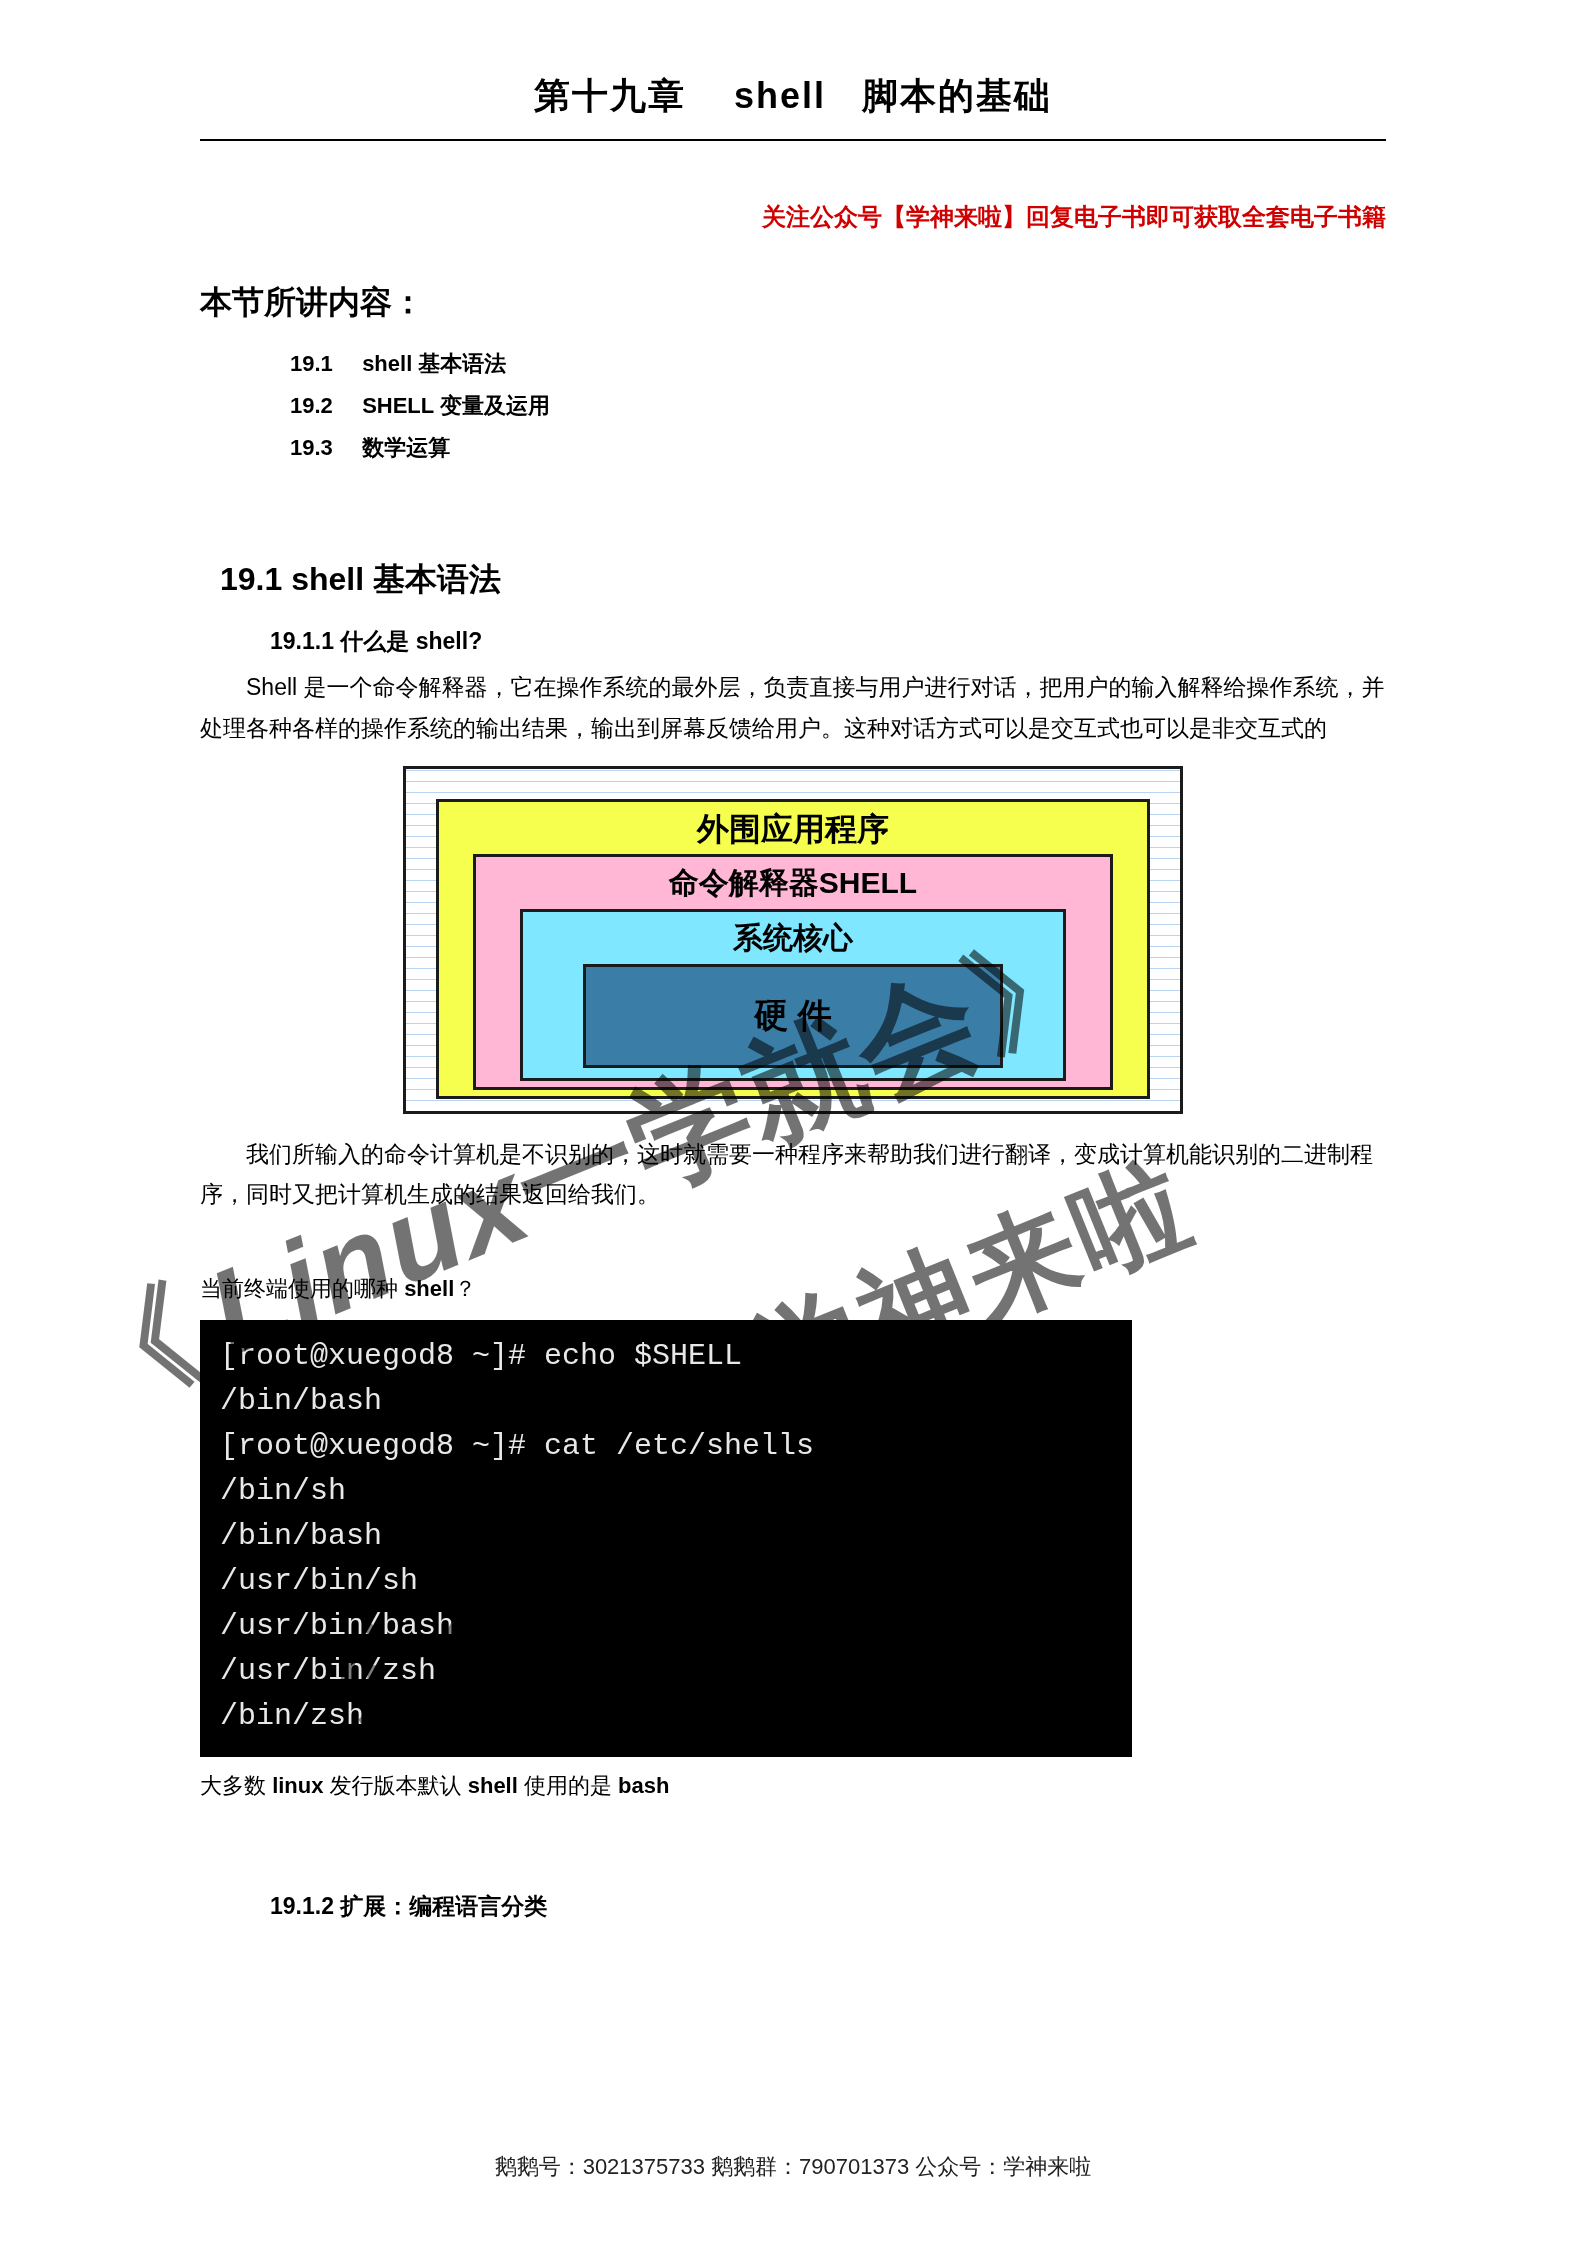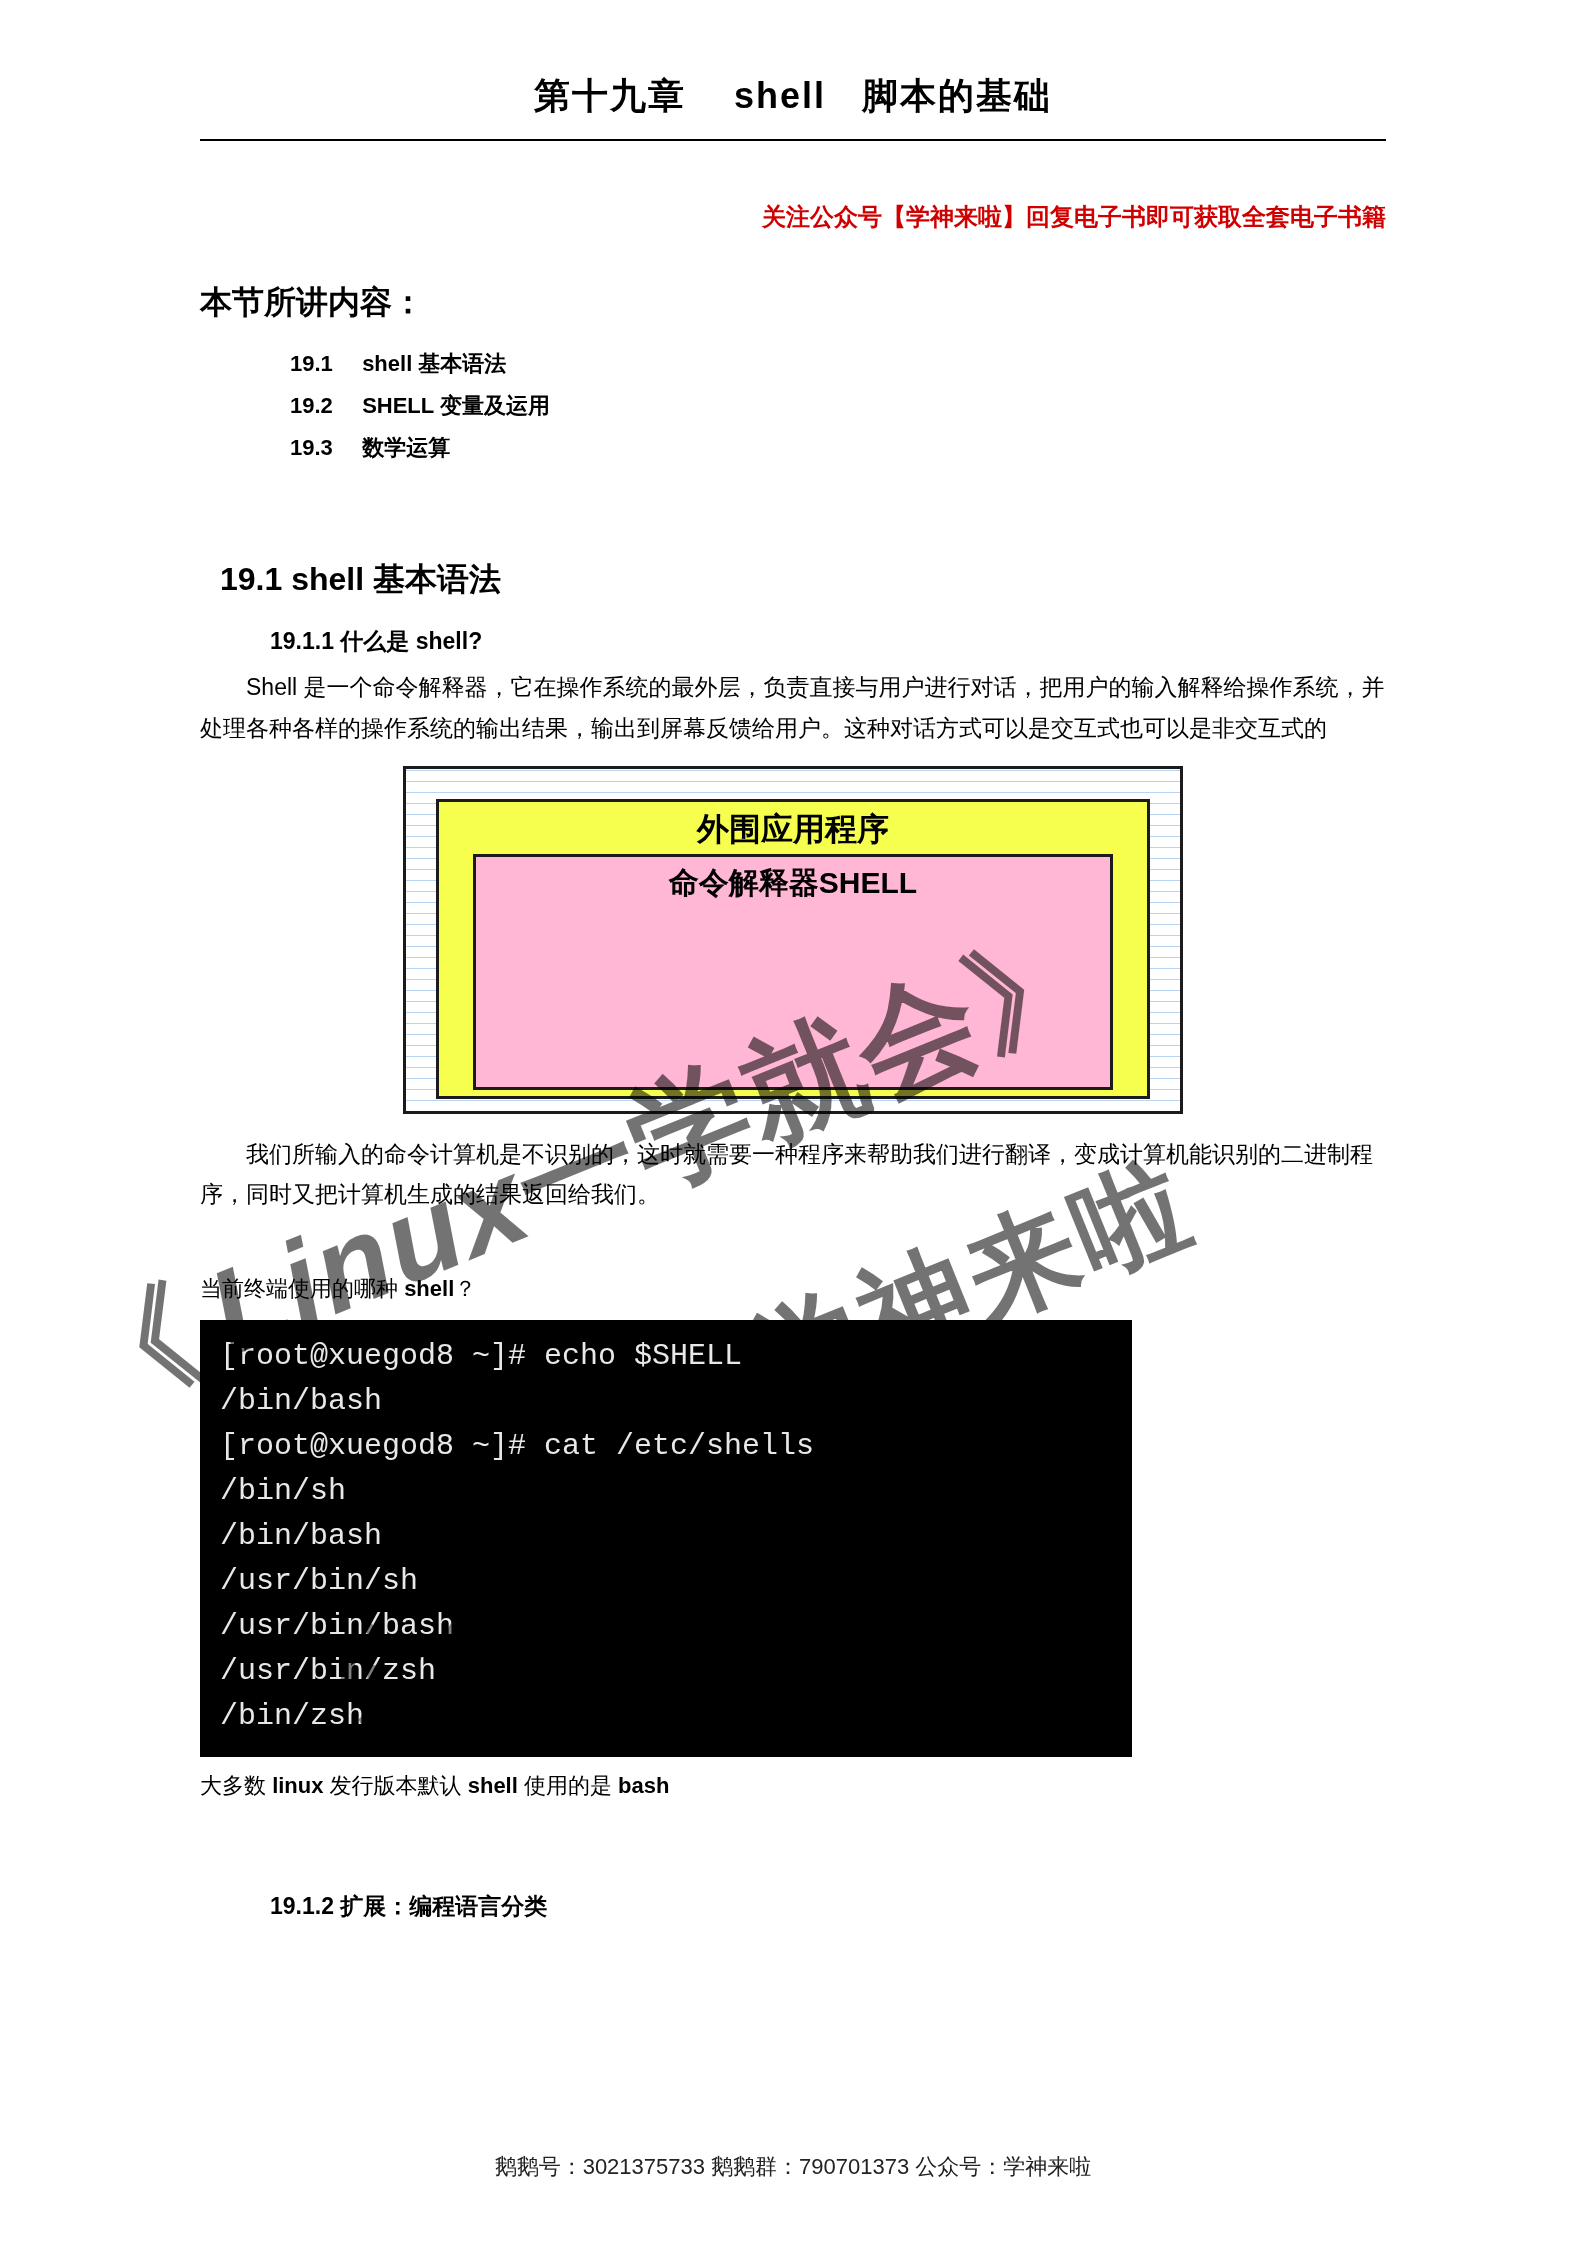--- a/index.html
+++ b/index.html
@@ -210,20 +210,26 @@
   <div class="h3">19.1.1   什么是  shell?</div>
 
   <p class="para">Shell 是一个命令解释器，它在操作系统的最外层，负责直接与用户进行对话，把用户的输入解释给操作系统，并处理各种各样的操作系统的输出结果，输出到屏幕反馈给用户。这种对话方式可以是交互式也可以是非交互式的</p>
 
   <div class="diagram-wrap">
     <div class="diagram">
       <div class="layer l1">
         <span>外围应用程序</span>
         <div class="layer l2">
           <span>命令解释器SHELL</span>
+          <div class="layer l3">
+            <span>系统核心</span>
+            <div class="layer l4">
+              <span>硬 件</span>
+            </div>
+          </div>
         </div>
       </div>
     </div>
   </div>
 
   <p class="para">我们所输入的命令计算机是不识别的，这时就需要一种程序来帮助我们进行翻译，变成计算机能识别的二进制程序，同时又把计算机生成的结果返回给我们。</p>
 
   <div class="terminal-label">
     <span>当前终端使用的哪种 </span><b>shell</b><span>？</span>
   </div>

